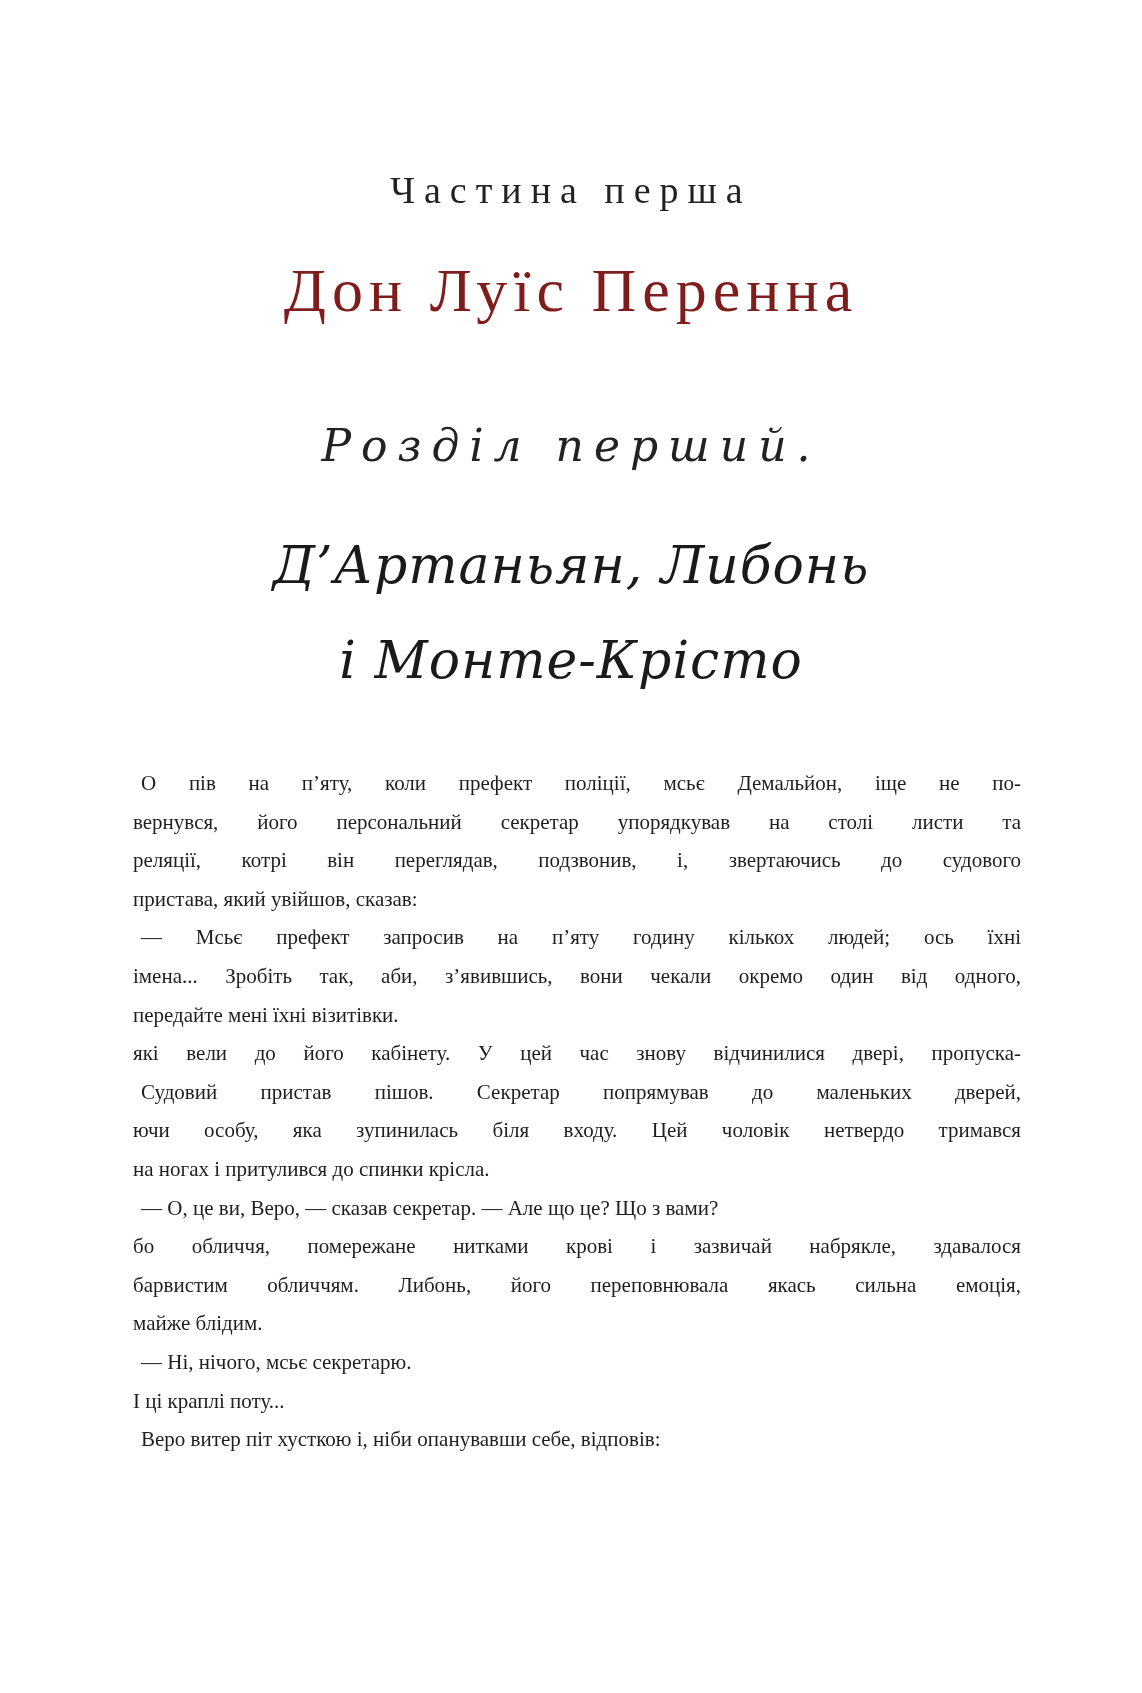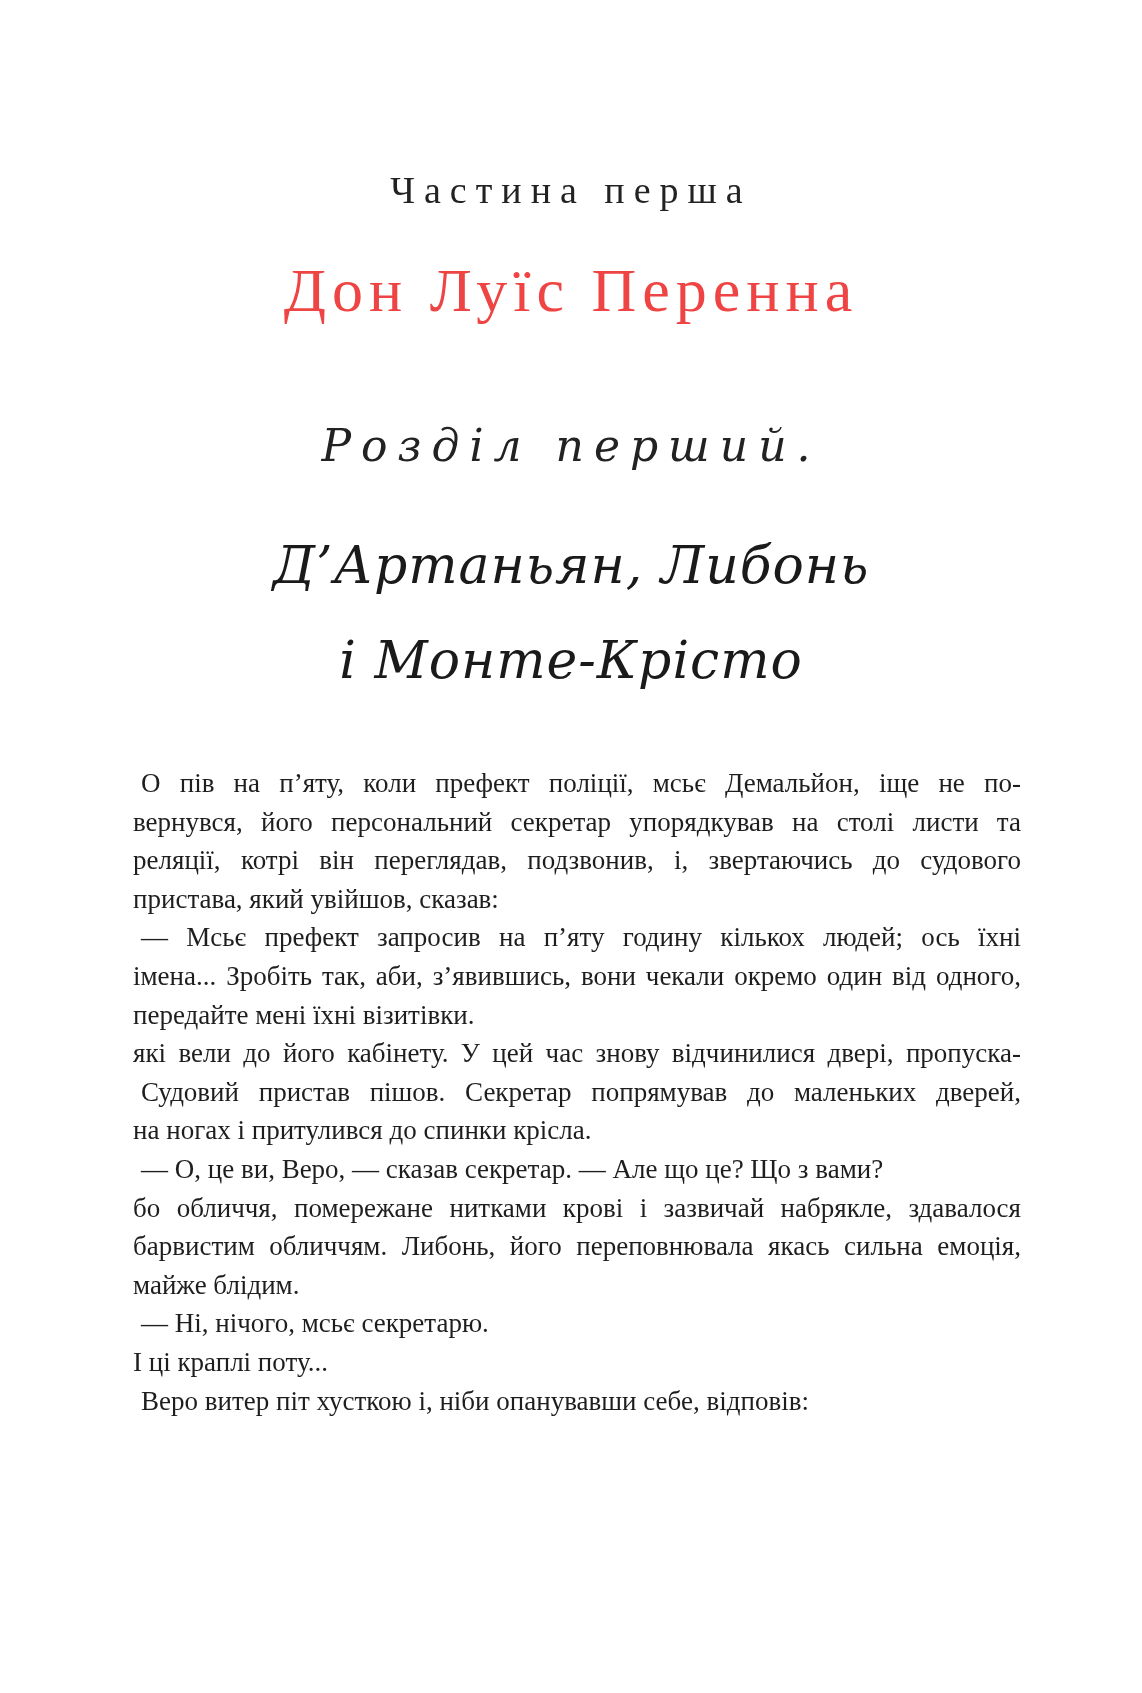--- a/index.html
+++ b/index.html
@@ -4,35 +4,35 @@
   <style>
     html, body { margin: 0; padding: 0; background: #ffffff; }
     body { width: 1142px; height: 1693px; position: relative; overflow: hidden; color: #1e1e1e; }
     .page { position: absolute; left: 0; top: 0; width: 1142px; height: 1693px; background: #ffffff; }
     .part-label {
       position: absolute; left: 0; width: 1142px; top: 168px; text-align: center;
       font-family: "Liberation Serif", serif; font-size: 38px; letter-spacing: 9px; color: #222;
     }
     .part-title {
       position: absolute; left: 0; width: 1142px; top: 255px; text-align: center;
-      font-family: "Liberation Serif", serif; font-size: 62px; letter-spacing: 6px; color: #ef4444;
+      font-family: "Liberation Serif", serif; font-size: 62px; letter-spacing: 6px; color: #7f1d1d;
     }
     .chapter-label {
       position: absolute; left: 0; width: 1142px; top: 420px; text-align: center;
       font-family: "DejaVu Serif", serif; font-style: italic; font-size: 44px; letter-spacing: 10px; color: #222;
     }
     .chapter-title {
       position: absolute; left: 0; width: 1142px; text-align: center;
       font-family: "DejaVu Serif", serif; font-style: italic; font-size: 52px; letter-spacing: 1px; color: #1a1a1a;
     }
     .chapter-title.l1 { top: 535px; }
     .chapter-title.l2 { top: 630px; }
     .body-text {
       position: absolute; left: 141px; top: 764px; width: 880px;
-      font-family: "Liberation Serif", serif; font-size: 27px; color: #1e1e1e;
+      font-family: "Liberation Serif", serif; font-size: 21px; color: #1e1e1e;
     }
     .line { height: 38.6px; line-height: 38.6px; white-space: nowrap; overflow: visible; }
     .just { text-align: justify; text-align-last: justify; }
   </style>
 </head>
 <body>
 
 <div class="page">
   <div class="part-label">Частина перша</div>
   <div class="part-title">Дон Луїс Перенна</div>
@@ -44,20 +44,21 @@
   <div class="body-text">
     <div class="line just" style="padding-left:0">О пів на п’яту, коли префект поліції, мсьє Демальйон, іще не по-</div>
     <div class="line just" style="margin-left:-8px">вернувся, його персональний секретар упорядкував на столі листи та</div>
     <div class="line just" style="margin-left:-8px">реляції, котрі він переглядав, подзвонив, і, звертаючись до судового</div>
     <div class="line" style="margin-left:-8px">пристава, який увійшов, сказав:</div>
     <div class="line just">— Мсьє префект запросив на п’яту годину кількох людей; ось їхні</div>
     <div class="line just" style="margin-left:-8px">імена... Зробіть так, аби, з’явившись, вони чекали окремо один від одного,</div>
     <div class="line" style="margin-left:-8px">передайте мені їхні візитівки.</div>
     <div class="line just" style="margin-left:-8px">які вели до його кабінету. У цей час знову відчинилися двері, пропуска-</div>
     <div class="line just">Судовий пристав пішов. Секретар попрямував до маленьких дверей,</div>
+    <div class="line just" style="margin-left:-8px">ючи особу, яка зупинилась біля входу. Цей чоловік нетвердо тримався</div>
     <div class="line" style="margin-left:-8px">на ногах і притулився до спинки крісла.</div>
     <div class="line">— О, це ви, Веро, — сказав секретар. — Але що це? Що з вами?</div>
     <div class="line just" style="margin-left:-8px">бо обличчя, помережане нитками крові і зазвичай набрякле, здавалося</div>
     <div class="line just" style="margin-left:-8px">барвистим обличчям. Либонь, його переповнювала якась сильна емоція,</div>
     <div class="line" style="margin-left:-8px">майже блідим.</div>
     <div class="line">— Ні, нічого, мсьє секретарю.</div>
     <div class="line" style="margin-left:-8px">І ці краплі поту...</div>
     <div class="line">Веро витер піт хусткою і, ніби опанувавши себе, відповів:</div>
   </div>
 </div>

